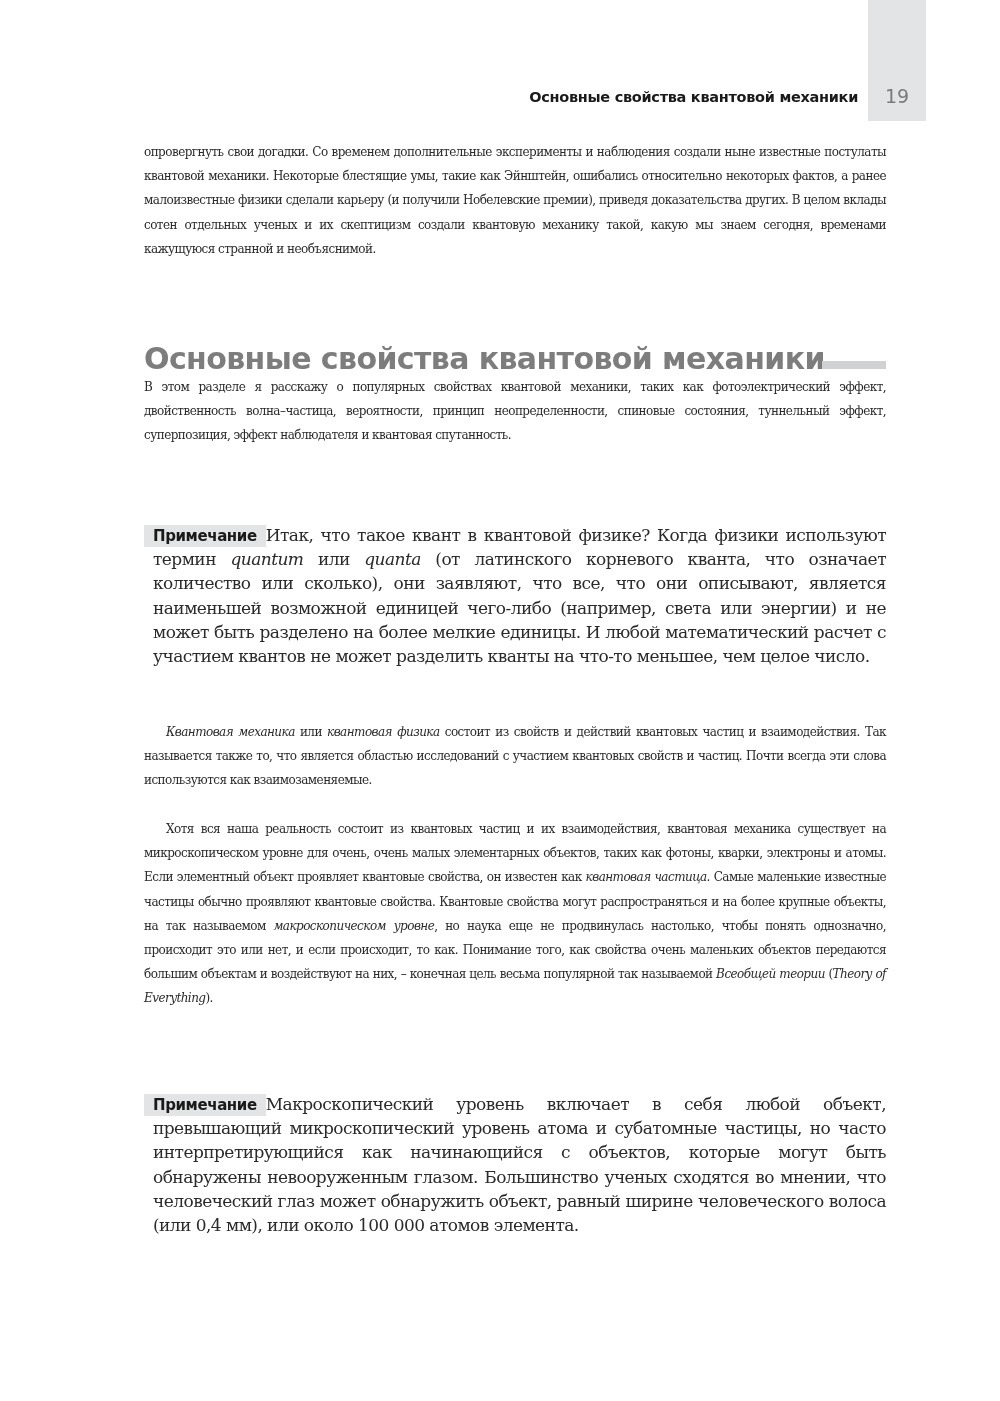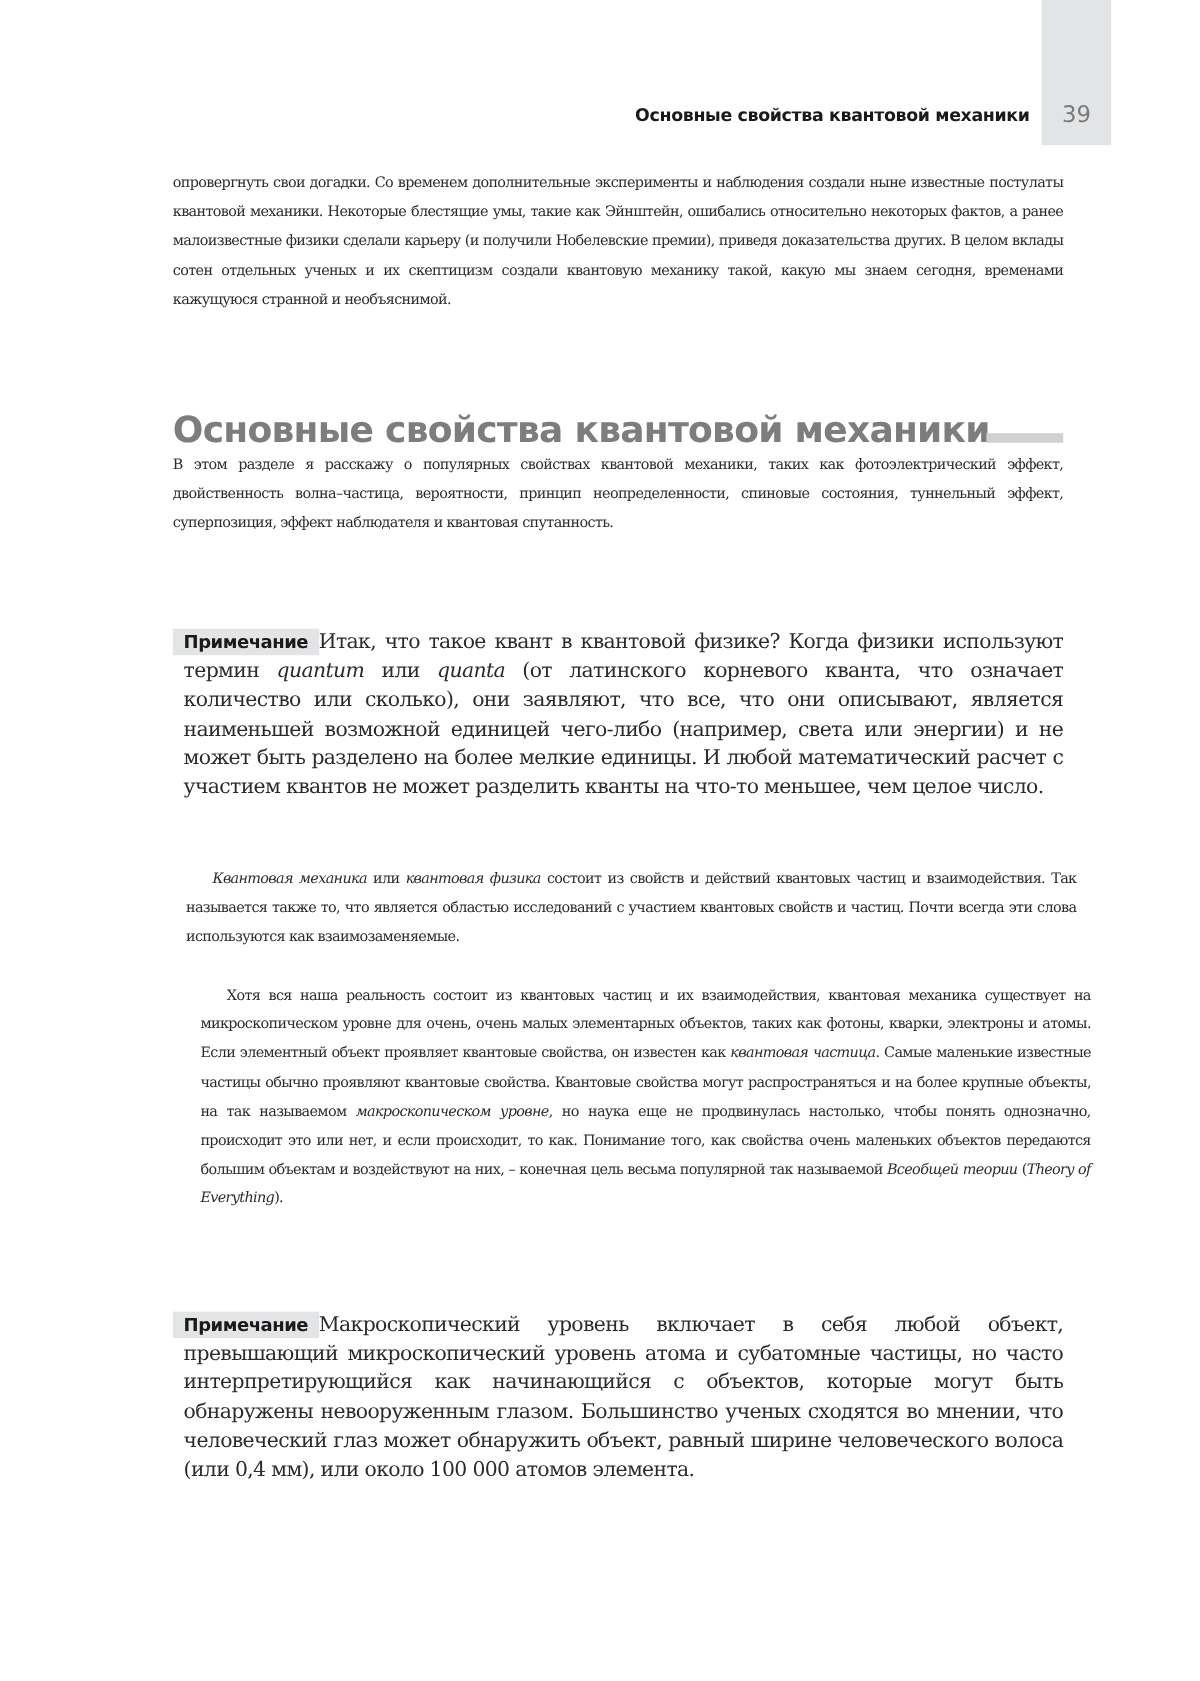--- a/index.html
+++ b/index.html
@@ -22,41 +22,41 @@
     text-align: justify; letter-spacing: -0.55px; }
   .note .note-body { padding-left: 9px; margin: 0; }
   .note-label { display: inline-block; background: #e3e4e6; padding: 0 9px 0 9px; margin-left: -9px; margin-right: 0;
     font-family: "DejaVu Sans", sans-serif; font-weight: bold; font-size: 15px; color: #1a1a1a; letter-spacing: -0.4px; line-height: 22px; }
   em { font-style: italic; }
 </style>
 </head>
 <body>
 
 <div class="page-tab"></div>
-<div class="page-num">39</div>
+<div class="page-num">19</div>
 <div class="running-head">Основные свойства квантовой механики</div>
 
 <div class="body-text" style="top:140px;">
   <p>опровергнуть свои догадки. Со временем дополнительные эксперименты и наблюдения создали ныне известные постулаты квантовой механики. Некоторые блестящие умы, такие как Эйнштейн, ошибались относительно некоторых фактов, а ранее малоизвестные физики сделали карьеру (и получили Нобелевские премии), приведя доказательства других. В целом вклады сотен отдельных ученых и их скептицизм создали квантовую механику такой, какую мы знаем сегодня, временами кажущуюся странной и необъяснимой.</p>
 </div>
 
 <div class="section-title">Основные свойства квантовой механики</div>
 <div class="title-rule"></div>
 
 <div class="body-text" style="top:375px;">
   <p>В этом разделе я расскажу о популярных свойствах квантовой механики, таких как фотоэлектрический эффект, двойственность волна–частица, вероятности, принцип неопределенности, спиновые состояния, туннельный эффект, суперпозиция, эффект наблюдателя и квантовая спутанность.</p>
 </div>
 
 <div class="note" style="top:523px;">
   <p class="note-body"><span class="note-label">Примечание</span><span>Итак, что такое квант в квантовой физике? Когда физики используют термин </span><em>quantum</em><span> или </span><em>quanta</em><span> (от латинского корневого кванта, что означает количество или сколько), они заявляют, что все, что они описывают, является наименьшей возможной единицей чего-либо (например, света или энергии) и не может быть разделено на более мелкие единицы. И любой математический расчет с участием квантов не может разделить кванты на что-то меньшее, чем целое число.</span></p>
 </div>
 
-<div class="body-text" style="top:720px;margin-left:11px;">
+<div class="body-text" style="top:720px;">
   <p class="indent"><em>Квантовая механика</em><span> или </span><em>квантовая физика</em><span> состоит из свойств и действий квантовых частиц и взаимодействия. Так называется также то, что является областью исследований с участием квантовых свойств и частиц. Почти всегда эти слова используются как взаимозаменяемые.</span></p>
 </div>
 
-<div class="body-text" style="top:817px;margin-left:23px;">
+<div class="body-text" style="top:817px;">
   <p class="indent"><span>Хотя вся наша реальность состоит из квантовых частиц и их взаимодействия, квантовая механика существует на микроскопическом уровне для очень, очень малых элементарных объектов, таких как фотоны, кварки, электроны и атомы. Если элементный объект проявляет квантовые свойства, он известен как </span><em>квантовая частица</em><span>. Самые маленькие известные частицы обычно проявляют квантовые свойства. Квантовые свойства могут распространяться и на более крупные объекты, на так называемом </span><em>макроскопическом уровне</em><span>, но наука еще не продвинулась настолько, чтобы понять однозначно, происходит это или нет, и если происходит, то как. Понимание того, как свойства очень маленьких объектов передаются большим объектам и воздействуют на них, – конечная цель весьма популярной так называемой </span><em>Всеобщей теории</em><span> (</span><em>Theory of Everything</em><span>).</span></p>
 </div>
 
 <div class="note" style="top:1092px;">
   <p class="note-body"><span class="note-label">Примечание</span><span>Макроскопический уровень включает в себя любой объект, превышающий микроскопический уровень атома и субатомные частицы, но часто интерпретирующийся как начинающийся с объектов, которые могут быть обнаружены невооруженным глазом. Большинство ученых сходятся во мнении, что человеческий глаз может обнаружить объект, равный ширине человеческого волоса (или 0,4 мм), или около 100 000 атомов элемента.</span></p>
 </div>
 
 </body></html>

